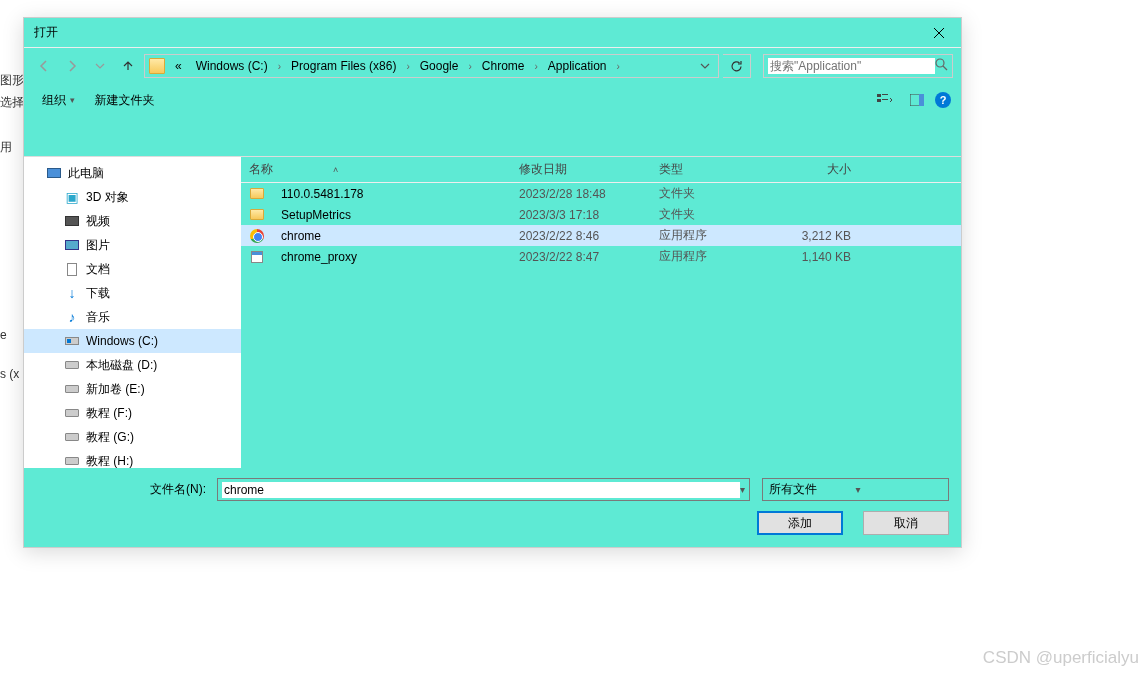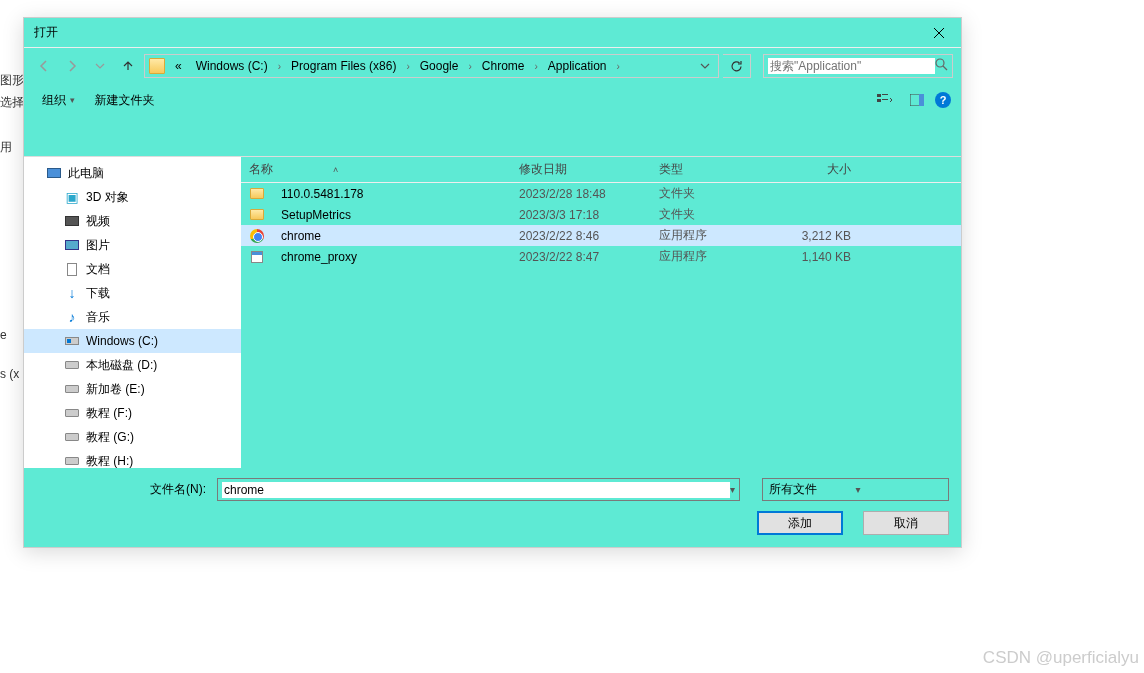--- a/index.html
+++ b/index.html
@@ -234,21 +234,21 @@
   display: flex; align-items: center;
   padding: 0 4px;
 }
 .fname-combo input { flex: 1; border: none; outline: none; font-size: 12px; font-family: inherit; }
 .fname-combo .dd { cursor: pointer; color: #555; font-size: 10px; }
 .filter-combo {
   width: 187px; height: 23px;
   border: 1px solid #7a7a7a;
   display: flex; align-items: center;
   padding: 0 6px;
-  margin-left: 16px;
+  margin-left: 6px;
 }
 .filter-combo span { flex: 1; }
 .filter-combo .dd { cursor: pointer; color: #555; font-size: 10px; }
 .btn-row { display: flex; justify-content: flex-end; gap: 20px; }
 .btn {
   width: 86px; height: 24px;
   border: 1px solid #adadad;
   background: #e1e1e1;
   display: flex; align-items: center; justify-content: center;
   cursor: pointer;

